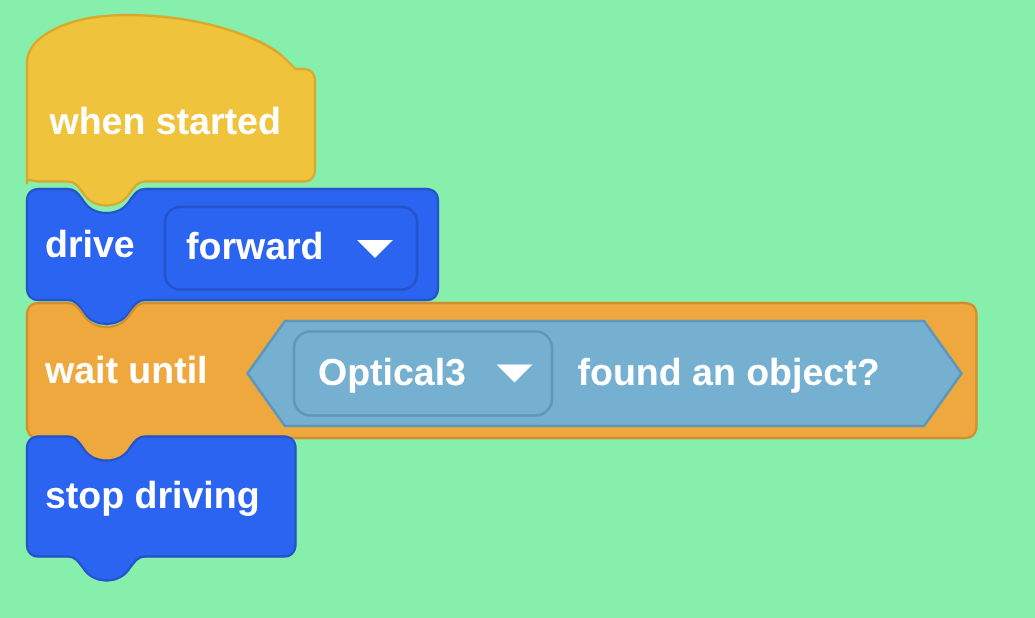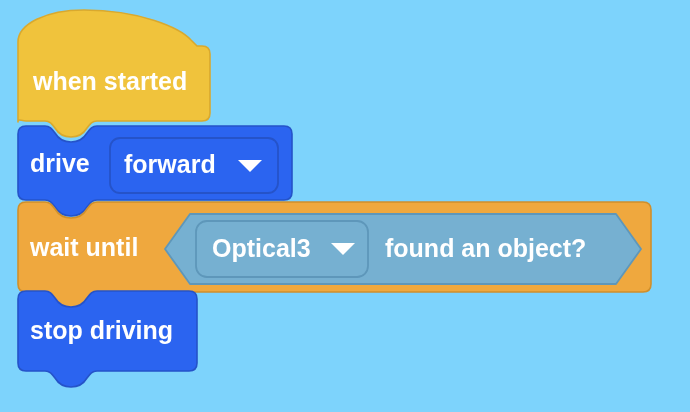--- a/index.html
+++ b/index.html
@@ -10,21 +10,21 @@
   body {
     width: 690px;
     height: 412px;
     font-family: "Liberation Sans", sans-serif;
     overflow: hidden;
   }
   #stage {
     position: relative;
     width: 690px;
     height: 412px;
-    background: #7dd3fc;
+    background: #86efac;
   }
   #blocks-svg {
     position: absolute;
     left: 0;
     top: 0;
     width: 690px;
     height: 412px;
   }
   .blk-label {
     font-family: "Liberation Sans", sans-serif;

